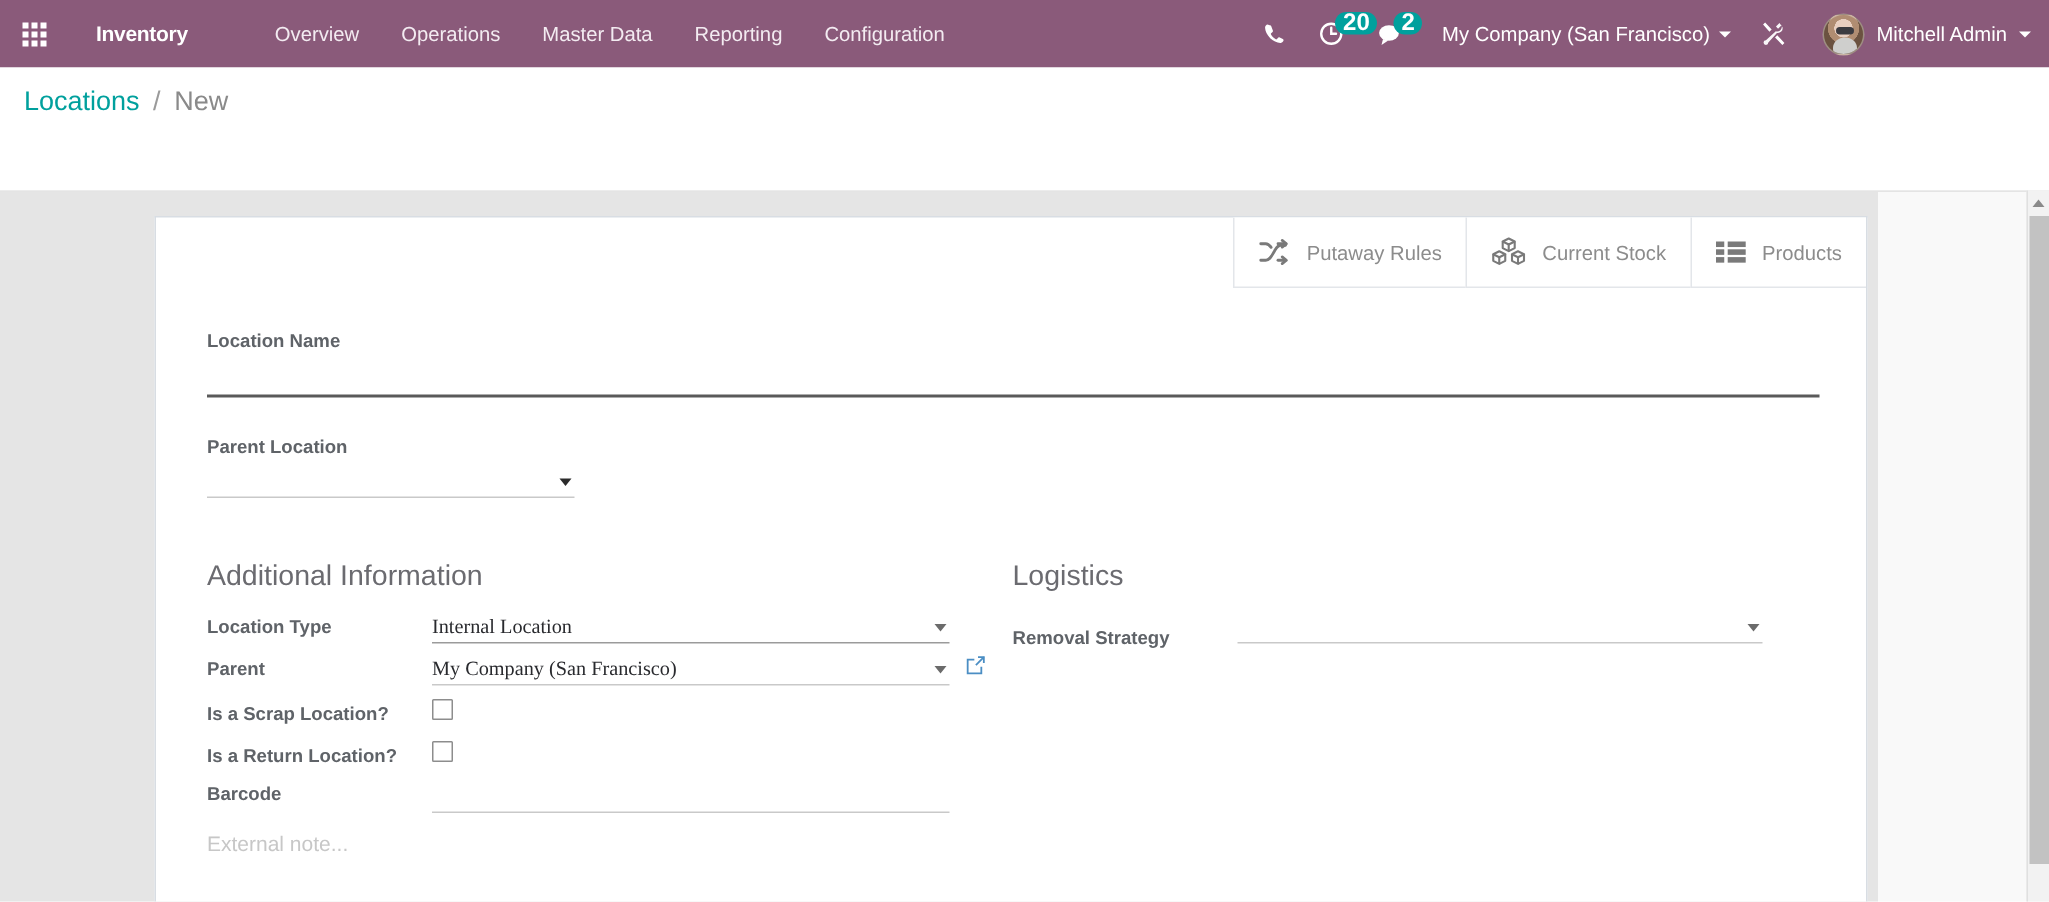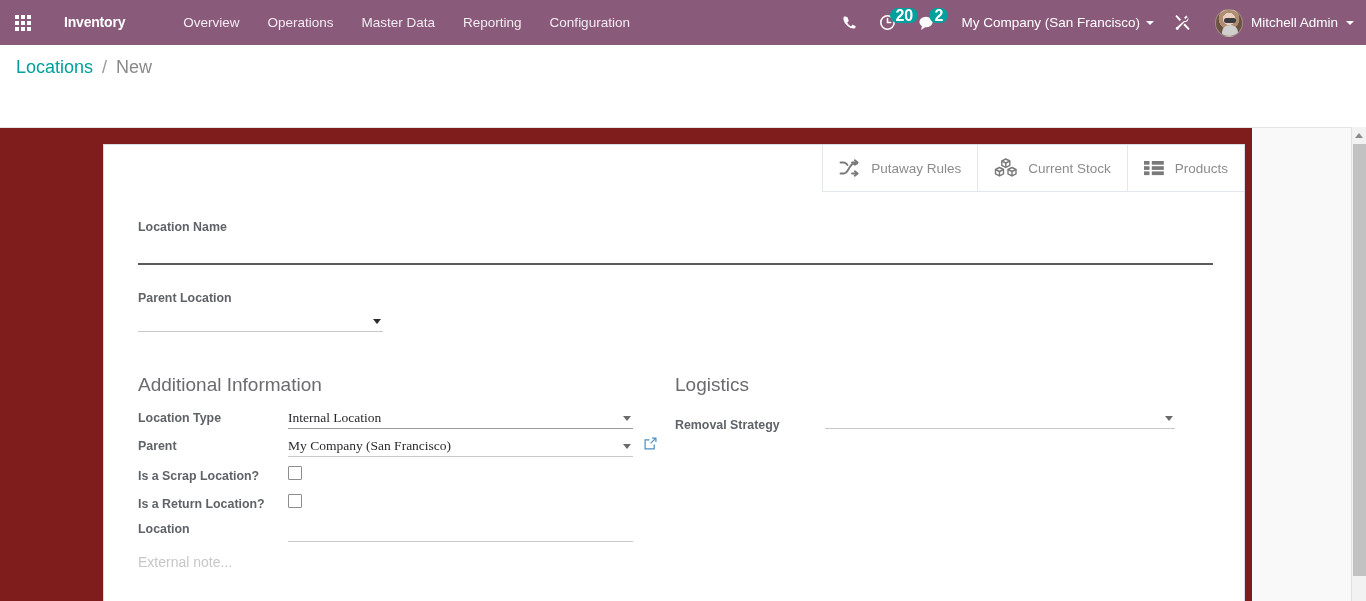--- a/index.html
+++ b/index.html
@@ -142,21 +142,21 @@
     position: absolute; top: 127px; left: 0;
     width: 1366px; height: 474px;
     background: #f9f9f9;
     border-top: 1px solid #e4e4e4;
     overflow: hidden;
   }
 
   .form-sheet-bg {
     position: absolute; left: 0; top: 0;
     width: 1252px; height: 474px;
-    background: #7f1d1d;
+    background: #e5e5e5;
   }
 
   
   .sheet {
     position: absolute;
     left: 103px; top: 16px;
     width: 1142px;
     min-height: 470px;
     background: #ffffff;
     border: 1px solid #d8dde3;
@@ -485,21 +485,21 @@
           </div>
 
           <div class="frow">
             <div class="flbl">Is a Return Location?</div>
             <div class="fval">
               <span class="cbox"></span>
             </div>
           </div>
 
           <div class="frow">
-            <div class="flbl">Location</div>
+            <div class="flbl">Barcode</div>
             <div class="fval">
               <div class="underline-light" style="height:23px;">
                 <input class="input-line" type="text" style="height: 21px;">
               </div>
             </div>
           </div>
         </div>
 
         <div class="field-block" style="left:571px; top:182px; width:500px;">
           <h2 class="group-title">Logistics</h2>

